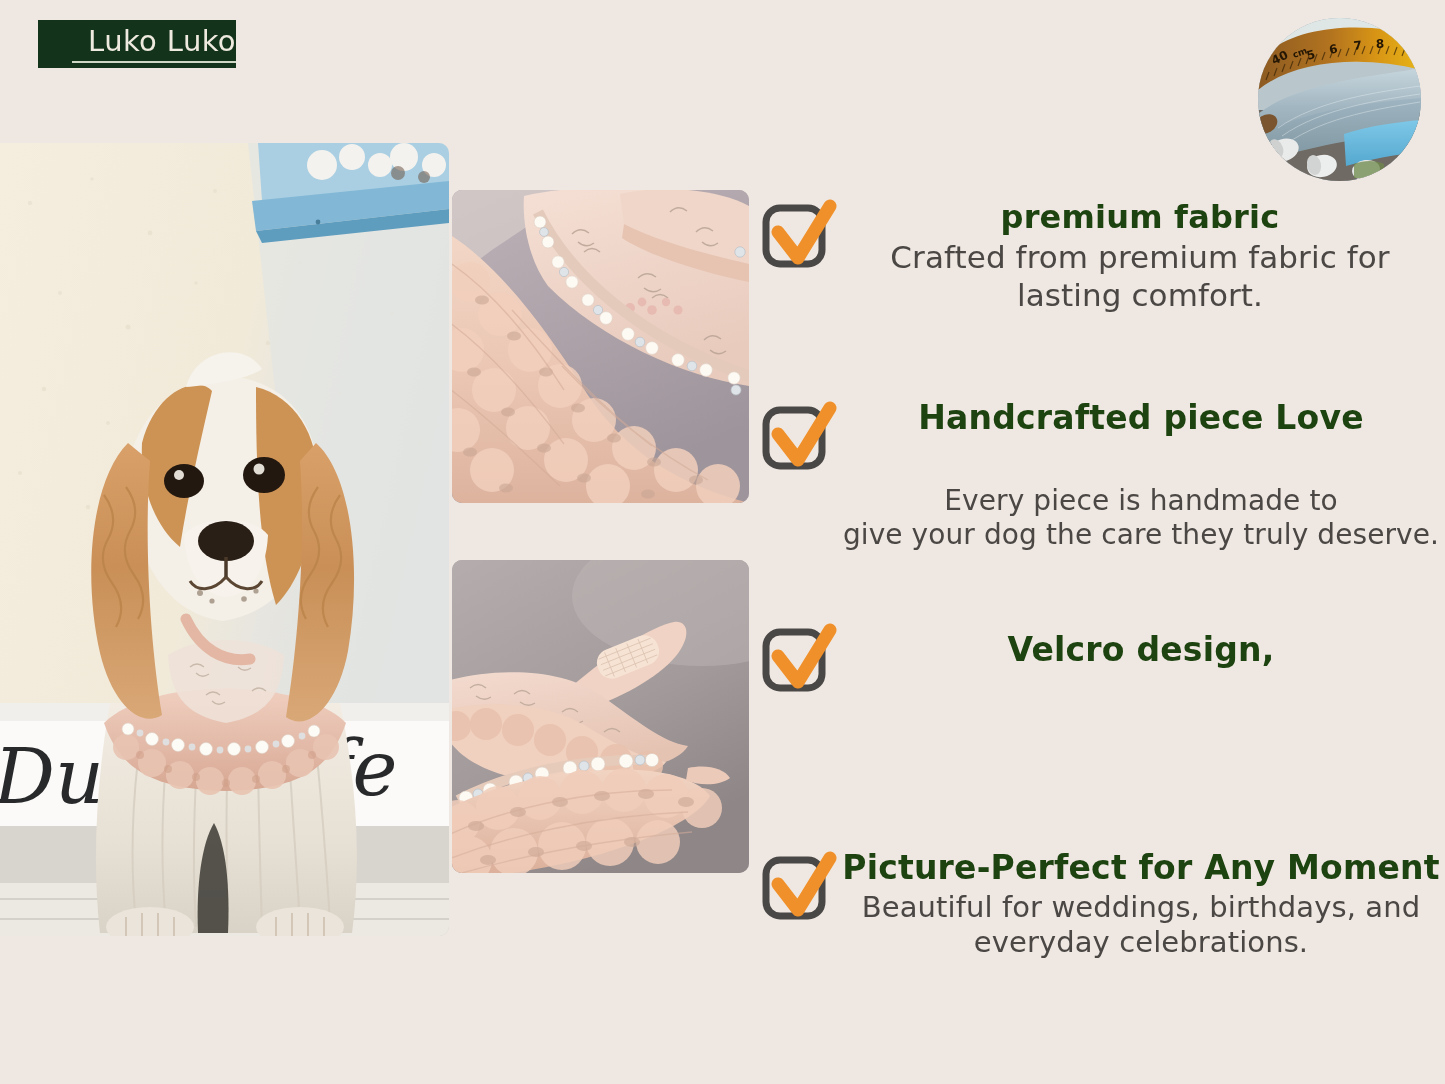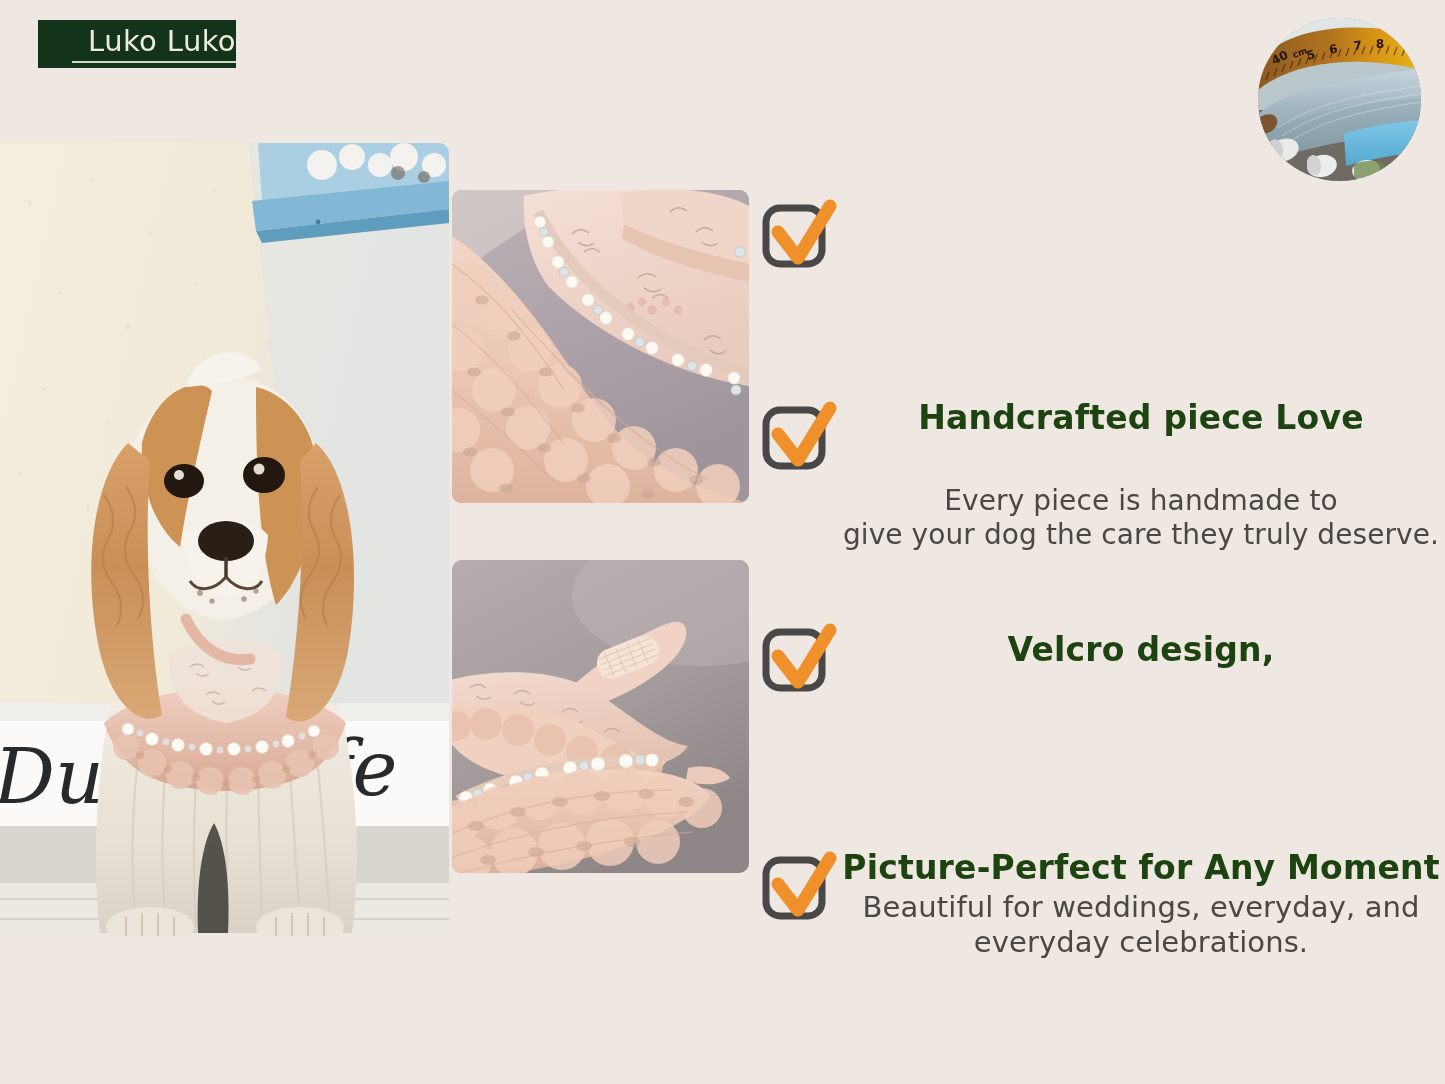--- a/index.html
+++ b/index.html
@@ -673,20 +673,27 @@
   </svg>
 </div>
 
 <div class="feature" id="feature-1">
   <div class="feature-check">
     <svg viewBox="0 0 78 78" aria-hidden="true">
       <rect x="6" y="10" width="56" height="56" rx="14" ry="14" fill="none" stroke="#4a4846" stroke-width="7"></rect>
       <path d="M18 34 L38 60 L70 8" fill="none" stroke="#f0902a" stroke-width="13" stroke-linecap="round" stroke-linejoin="round"></path>
     </svg>
   </div>
+  <div class="feature-body">
+    <div class="feature-title">premium fabric</div>
+    <div class="feature-desc">
+      <span class="line">Crafted from premium fabric for</span>
+      <span class="line">lasting comfort.</span>
+    </div>
+  </div>
 </div>
 
 <div class="feature" id="feature-2">
   <div class="feature-check">
     <svg viewBox="0 0 78 78" aria-hidden="true">
       <rect x="6" y="10" width="56" height="56" rx="14" ry="14" fill="none" stroke="#4a4846" stroke-width="7"></rect>
       <path d="M18 34 L38 60 L70 8" fill="none" stroke="#f0902a" stroke-width="13" stroke-linecap="round" stroke-linejoin="round"></path>
     </svg>
   </div>
   <div class="feature-body">
@@ -713,17 +720,17 @@
 <div class="feature" id="feature-4">
   <div class="feature-check">
     <svg viewBox="0 0 78 78" aria-hidden="true">
       <rect x="6" y="10" width="56" height="56" rx="14" ry="14" fill="none" stroke="#4a4846" stroke-width="7"></rect>
       <path d="M18 34 L38 60 L70 8" fill="none" stroke="#f0902a" stroke-width="13" stroke-linecap="round" stroke-linejoin="round"></path>
     </svg>
   </div>
   <div class="feature-body">
     <div class="feature-title">Picture-Perfect for Any Moment</div>
     <div class="feature-desc">
-      <span class="line">Beautiful for weddings, everyday, and</span>
+      <span class="line">Beautiful for weddings, birthdays, and</span>
       <span class="line">everyday celebrations.</span>
     </div>
   </div>
 </div>
 
 </body></html>

